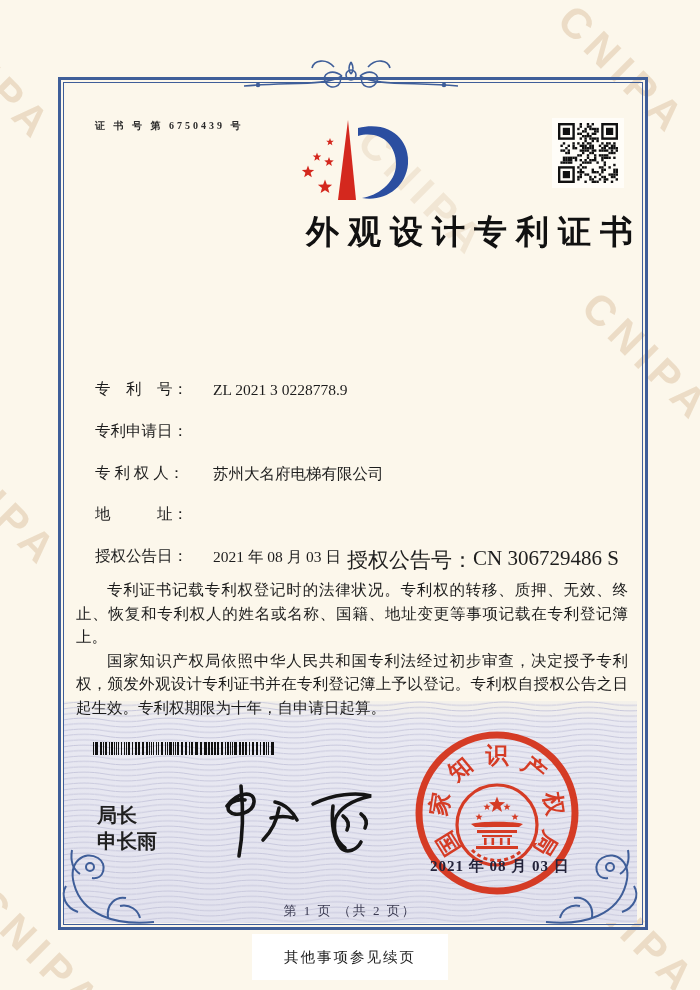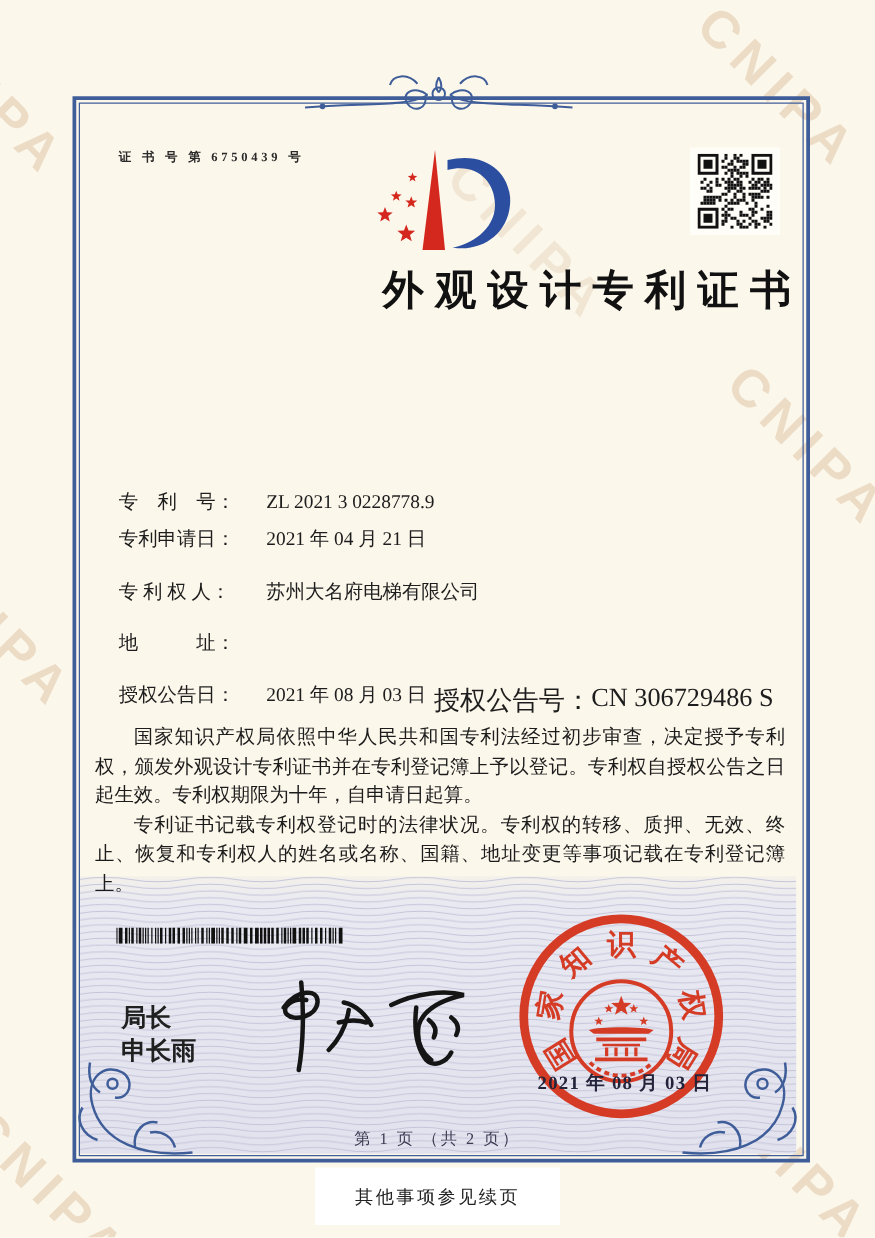--- a/index.html
+++ b/index.html
@@ -320,47 +320,46 @@
         <path d="M34.00,26.00L34.99,28.64L37.80,28.76L35.60,30.52L36.35,33.24L34.00,31.68L31.65,33.24L32.40,30.52L30.20,28.76L33.01,28.64Z"></path>
         <path d="M21.00,40.50L22.11,43.47L25.28,43.61L22.80,45.58L23.65,48.64L21.00,46.89L18.35,48.64L19.20,45.58L16.72,43.61L19.89,43.47Z"></path>
         <path d="M33.00,45.00L34.23,48.30L37.76,48.45L35.00,50.65L35.94,54.05L33.00,52.10L30.06,54.05L31.00,50.65L28.24,48.45L31.77,48.30Z"></path>
         <path d="M12.00,53.50L13.60,57.79L18.18,57.99L14.60,60.84L15.82,65.26L12.00,62.73L8.18,65.26L9.40,60.84L5.82,57.99L10.40,57.79Z"></path>
         <path d="M29.00,67.50L30.85,72.45L36.13,72.68L32.00,75.97L33.41,81.07L29.00,78.15L24.59,81.07L26.00,75.97L21.87,72.68L27.15,72.45Z"></path>
       </g>
   </svg>
 
   <div class="title">外观设计专利证书</div>
 
-  <div class="row" style="top:391px">
+  <div class="row" style="top:379px">
     <span class="lab">专　利　号：</span>
     <span class="val">ZL 2021 3 0228778.9</span>
   </div>
   <div class="row" style="top:421px">
     <span class="lab">专利申请日：</span>
-    <span class="val">2021 年 04 月 21 日</span>
   </div>
   <div class="row" style="top:463px">
     <span class="lab">专 利 权 人：</span>
     <span class="val">苏州大名府电梯有限公司</span>
   </div>
   <div class="row" style="top:504px">
     <span class="lab">地　　　址：</span>
   </div>
   <div class="row" style="top:546px">
     <span class="lab">授权公告日：</span>
     <span class="val">2021 年 08 月 03 日</span>
   </div>
   <div class="grant2">
     <span class="lab">授权公告号：</span>
     <span class="val">CN 306729486 S</span>
   </div>
 
   <div class="paras">
+    <p>专利证书记载专利权登记时的法律状况。专利权的转移、质押、无效、终止、恢复和专利权人的姓名或名称、国籍、地址变更等事项记载在专利登记簿上。</p>
     <p>国家知识产权局依照中华人民共和国专利法经过初步审查，决定授予专利权，颁发外观设计专利证书并在专利登记簿上予以登记。专利权自授权公告之日起生效。专利权期限为十年，自申请日起算。</p>
-    <p>专利证书记载专利权登记时的法律状况。专利权的转移、质押、无效、终止、恢复和专利权人的姓名或名称、国籍、地址变更等事项记载在专利登记簿上。</p>
   </div>
 
   <svg class="barcode" id="barcode" width="185" height="13">
       <rect x="0" y="0" width="1" height="13" fill="#111"></rect>
       <rect x="2" y="0" width="3" height="13" fill="#111"></rect>
       <rect x="7" y="0" width="2" height="13" fill="#111"></rect>
       <rect x="10" y="0" width="1" height="13" fill="#111"></rect>
       <rect x="12" y="0" width="2" height="13" fill="#111"></rect>
       <rect x="16" y="0" width="1" height="13" fill="#111"></rect>
       <rect x="18" y="0" width="2" height="13" fill="#111"></rect>

